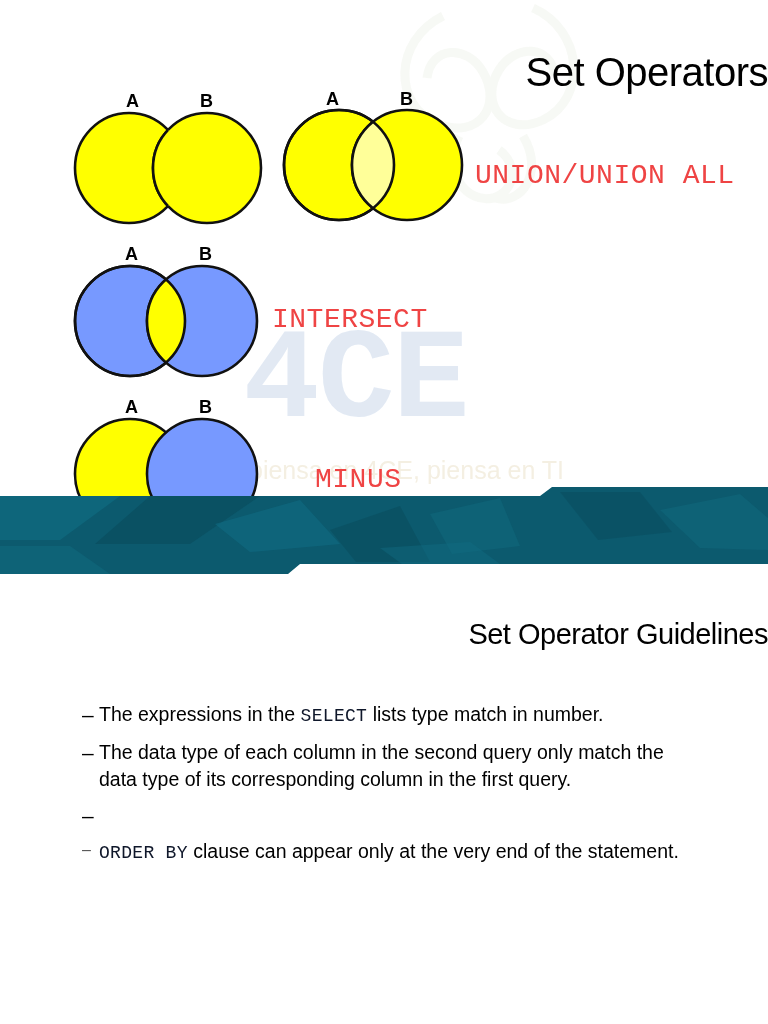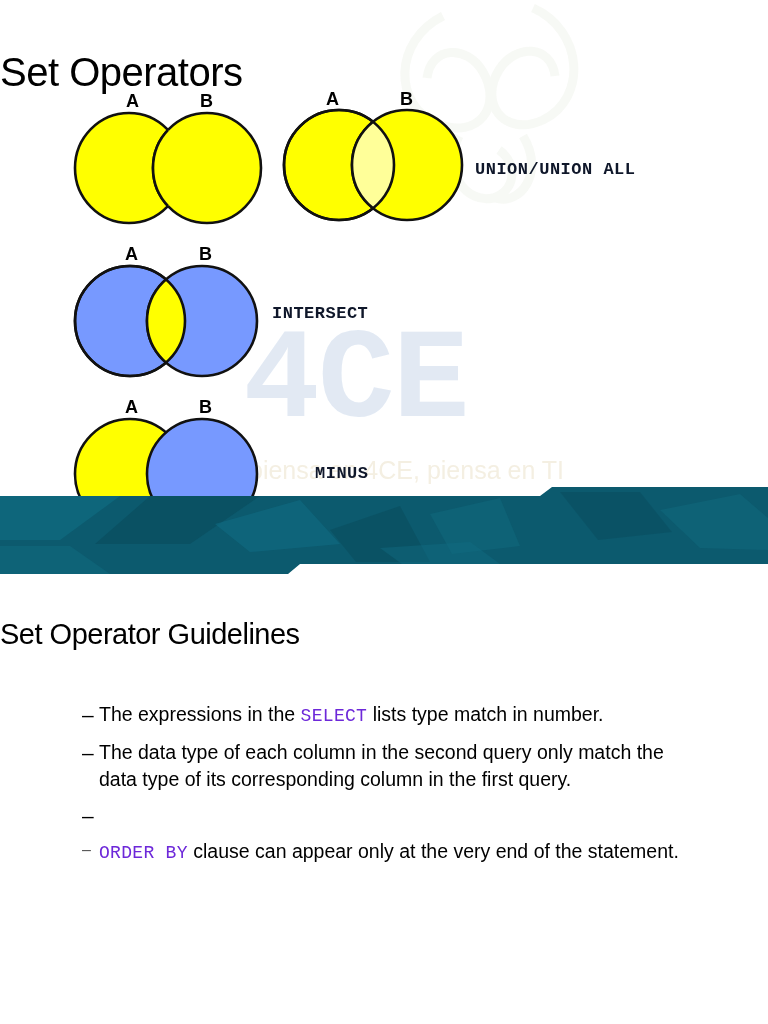--- a/index.html
+++ b/index.html
@@ -55,21 +55,21 @@
     font-size: 25px;
     color: #f4efe2;
     white-space: nowrap;
     pointer-events: none;
   }
 
   .slide-title {
     position: absolute;
     left: 0; top: 50px;
     width: 768px;
-    text-align: left;
+    text-align: right;
     font-family: "Liberation Sans", sans-serif;
     font-size: 40px;
     font-weight: normal;
     color: #000000;
     letter-spacing: -0.5px;
   }
   .slide-title.lower {
     top: 618px;
     font-size: 29px;
   }
@@ -85,24 +85,24 @@
     font-family: "Liberation Sans", sans-serif;
     font-weight: bold;
     font-size: 18px;
     color: #000;
     line-height: 1;
   }
 
   .op-label {
     position: absolute;
     font-family: "Liberation Mono", "DejaVu Sans Mono", monospace;
-    font-size: 17px;
-    font-weight: bold;
+    font-size: 28px;
+    font-weight: normal;
     letter-spacing: 0.5px;
-    color: #0f172a;
+    color: #ef4444;
     white-space: nowrap;
   }
 
   
   #banner {
     position: absolute;
     left: 0; top: 484px;
     width: 768px; height: 96px;
     pointer-events: none;
   }
@@ -140,21 +140,21 @@
   }
   .bullet .btext {
     font-family: "Liberation Sans", sans-serif;
     font-size: 19.5px;
     line-height: 27px;
     color: #000;
   }
   .code {
     font-family: "Liberation Mono", "DejaVu Sans Mono", monospace;
     font-size: 18px;
-    color: #6d28d9;
+    color: #0f172a;
     letter-spacing: 0.3px;
   }
 </style>
 </head>
 <body>
 
 <div id="slide-top">
 
   <svg class="wm-swirl" viewBox="0 0 230 230">
     <g fill="none" stroke="#cfdac2" stroke-width="9" opacity="0.55">

